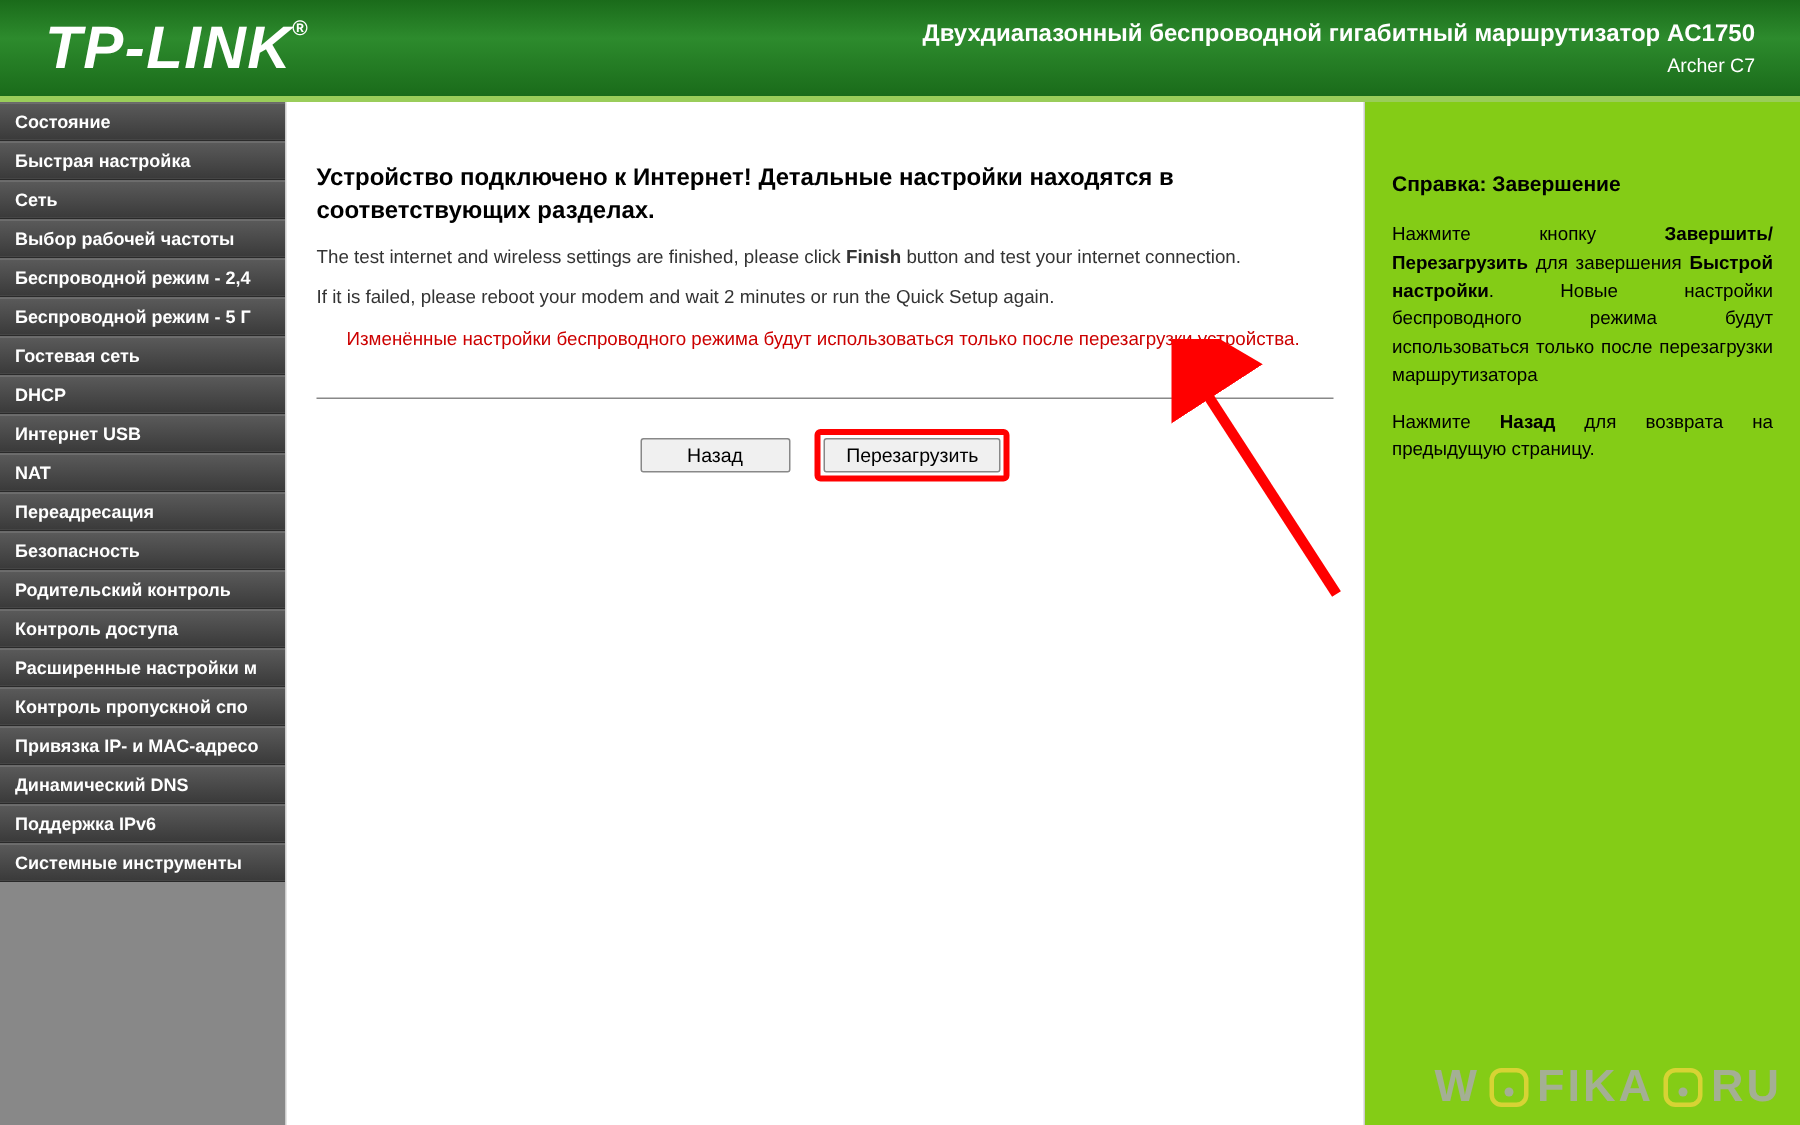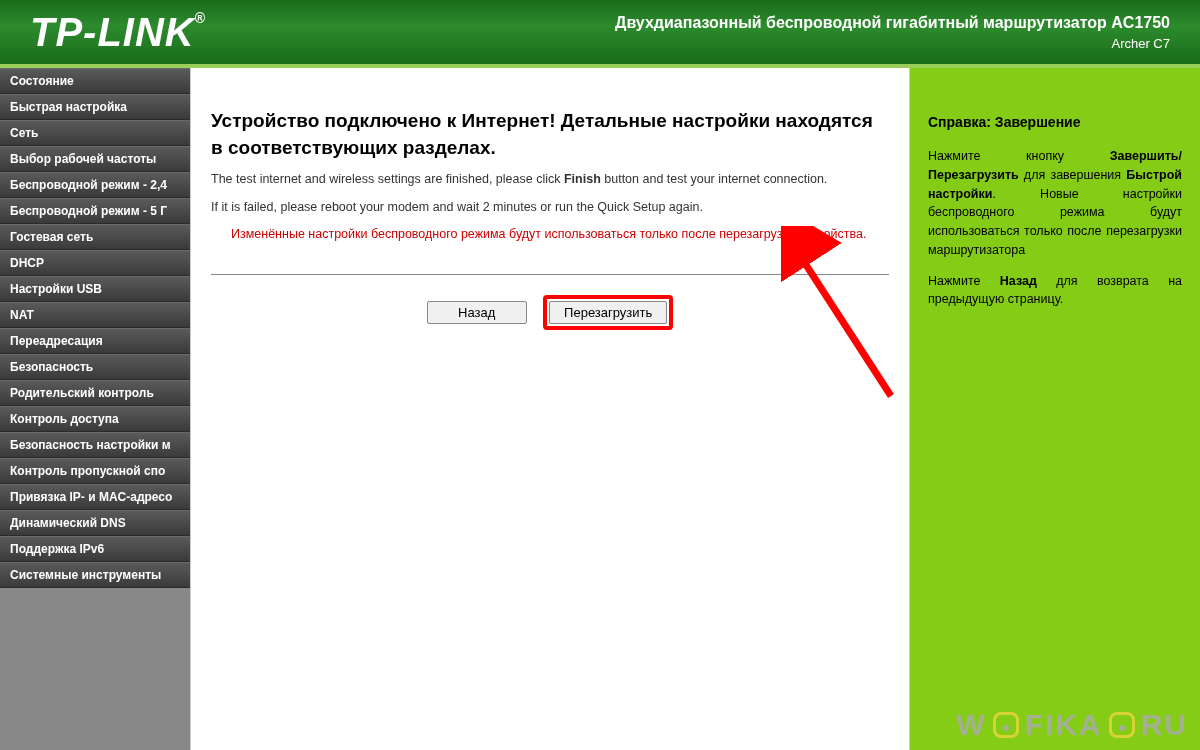--- a/index.html
+++ b/index.html
@@ -67,21 +67,21 @@
     background: linear-gradient(to bottom, #5bb82e 0%, #4aa01e 100%);
     color: #fff;
     font-size: 14px;
     font-weight: bold;
     padding: 6px 12px;
   }
   .section-body {
     padding: 20px 0 10px 0;
   }
   .section-title {
-    font-size: 19px;
+    font-size: 16px;
     font-weight: bold;
     color: #000;
     margin-bottom: 10px;
     line-height: 1.4;
   }
   .section-text {
     font-size: 12.5px;
     color: #333;
     margin-bottom: 10px;
     line-height: 1.4;
@@ -182,27 +182,27 @@
 <div class="content-wrap">
   <div class="sidebar">
     <div class="sidebar-item">Состояние</div>
     <div class="sidebar-item">Быстрая настройка</div>
     <div class="sidebar-item">Сеть</div>
     <div class="sidebar-item">Выбор рабочей частоты</div>
     <div class="sidebar-item">Беспроводной режим - 2,4</div>
     <div class="sidebar-item">Беспроводной режим - 5 Г</div>
     <div class="sidebar-item">Гостевая сеть</div>
     <div class="sidebar-item">DHCP</div>
-    <div class="sidebar-item">Настройки USB</div>
+    <div class="sidebar-item">Интернет USB</div>
     <div class="sidebar-item">NAT</div>
     <div class="sidebar-item">Переадресация</div>
     <div class="sidebar-item">Безопасность</div>
     <div class="sidebar-item">Родительский контроль</div>
     <div class="sidebar-item">Контроль доступа</div>
-    <div class="sidebar-item">Безопасность настройки м</div>
+    <div class="sidebar-item">Расширенные настройки м</div>
     <div class="sidebar-item">Контроль пропускной спо</div>
     <div class="sidebar-item">Привязка IP- и MAC-адресо</div>
     <div class="sidebar-item">Динамический DNS</div>
     <div class="sidebar-item">Поддержка IPv6</div>
     <div class="sidebar-item">Системные инструменты</div>
   </div>
 
   <div class="main-panel">
     <div class="section-body">
       <div class="section-title">Устройство подключено к Интернет! Детальные настройки находятся в соответствующих разделах.</div>

